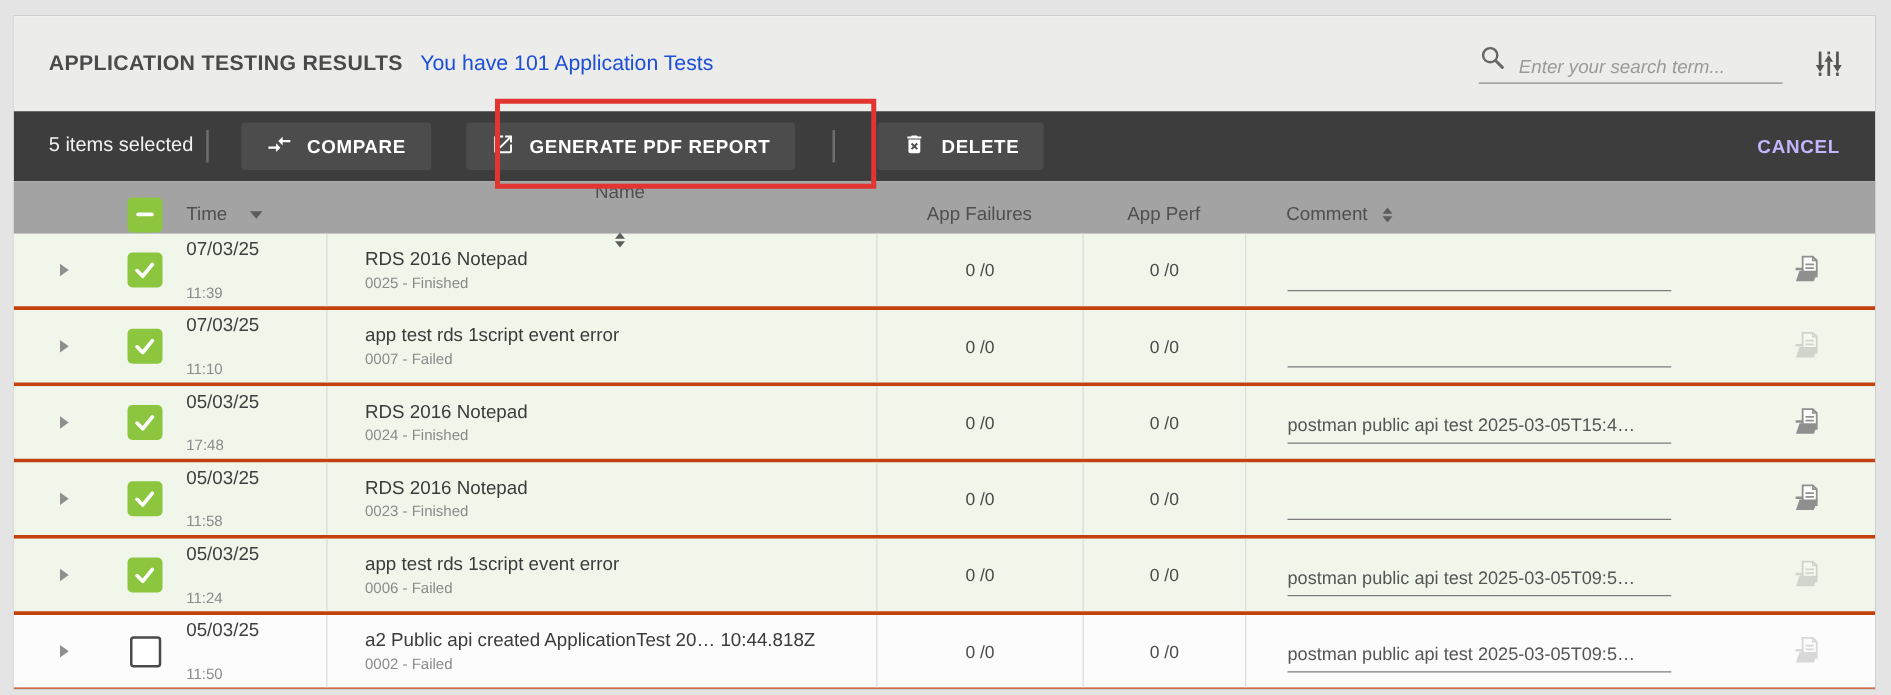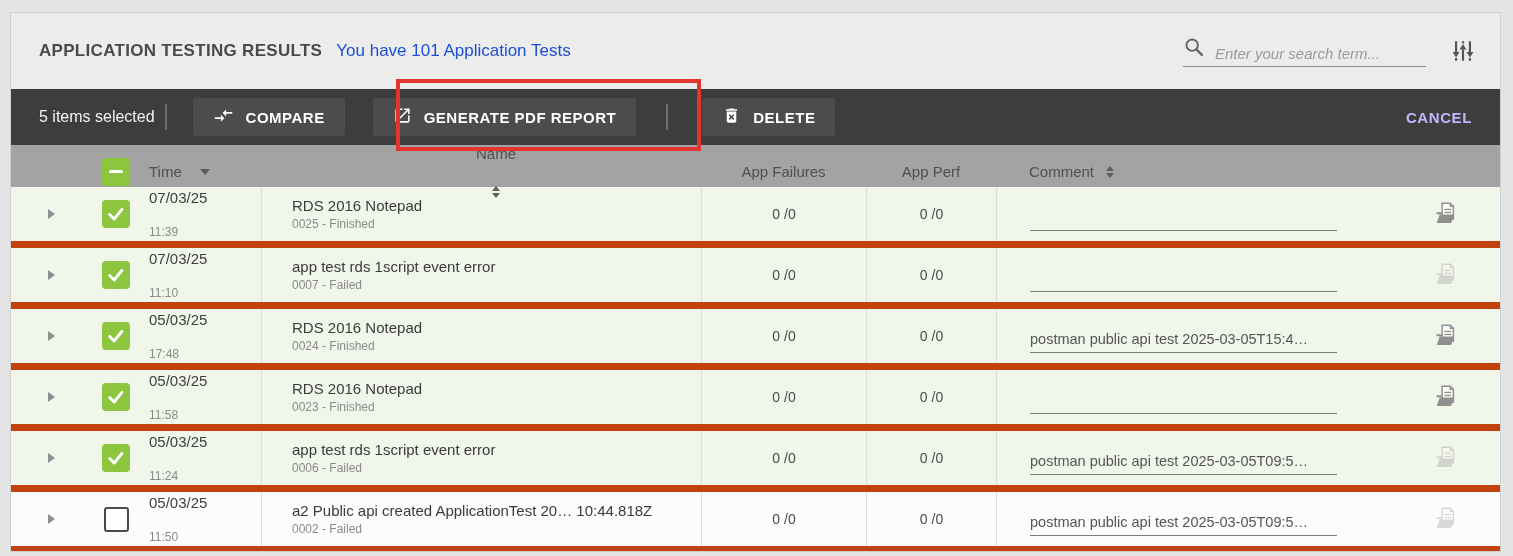--- a/index.html
+++ b/index.html
@@ -74,21 +74,21 @@
   .hd-comment { padding-left:33px; gap:12px; }
   .caret-down {
     width:0; height:0; border-left:5px solid transparent; border-right:5px solid transparent;
     border-top:6px solid #5d5d5d; display:inline-block;
   }
   .sort-both { display:inline-flex; flex-direction:column; gap:2px; }
   .sort-both i { display:block; width:0; height:0;
     border-left:4.5px solid transparent; border-right:4.5px solid transparent; }
   .sort-both .up { border-bottom:5.5px solid #5d5d5d; }
   .sort-both .dn { border-top:5.5px solid #5d5d5d; }
-  .trow { height:61px; border-bottom:7px solid #c2410c; background:#fff; }
+  .trow { height:61px; border-bottom:3px solid #c2410c; background:#fff; }
   .trow.selected { background:#f1f6ea; }
   .trow.unselected { background:#fcfcfc; }
   .trow .c-name, .trow .c-fail, .trow .c-perf, .trow .c-comment {
     border-left:1px solid #dcdcdc;
   }
   .expand-arrow {
     width:0; height:0; border-top:5px solid transparent; border-bottom:5px solid transparent;
     border-left:7px solid #8f8f8f; cursor:pointer;
   }
   

